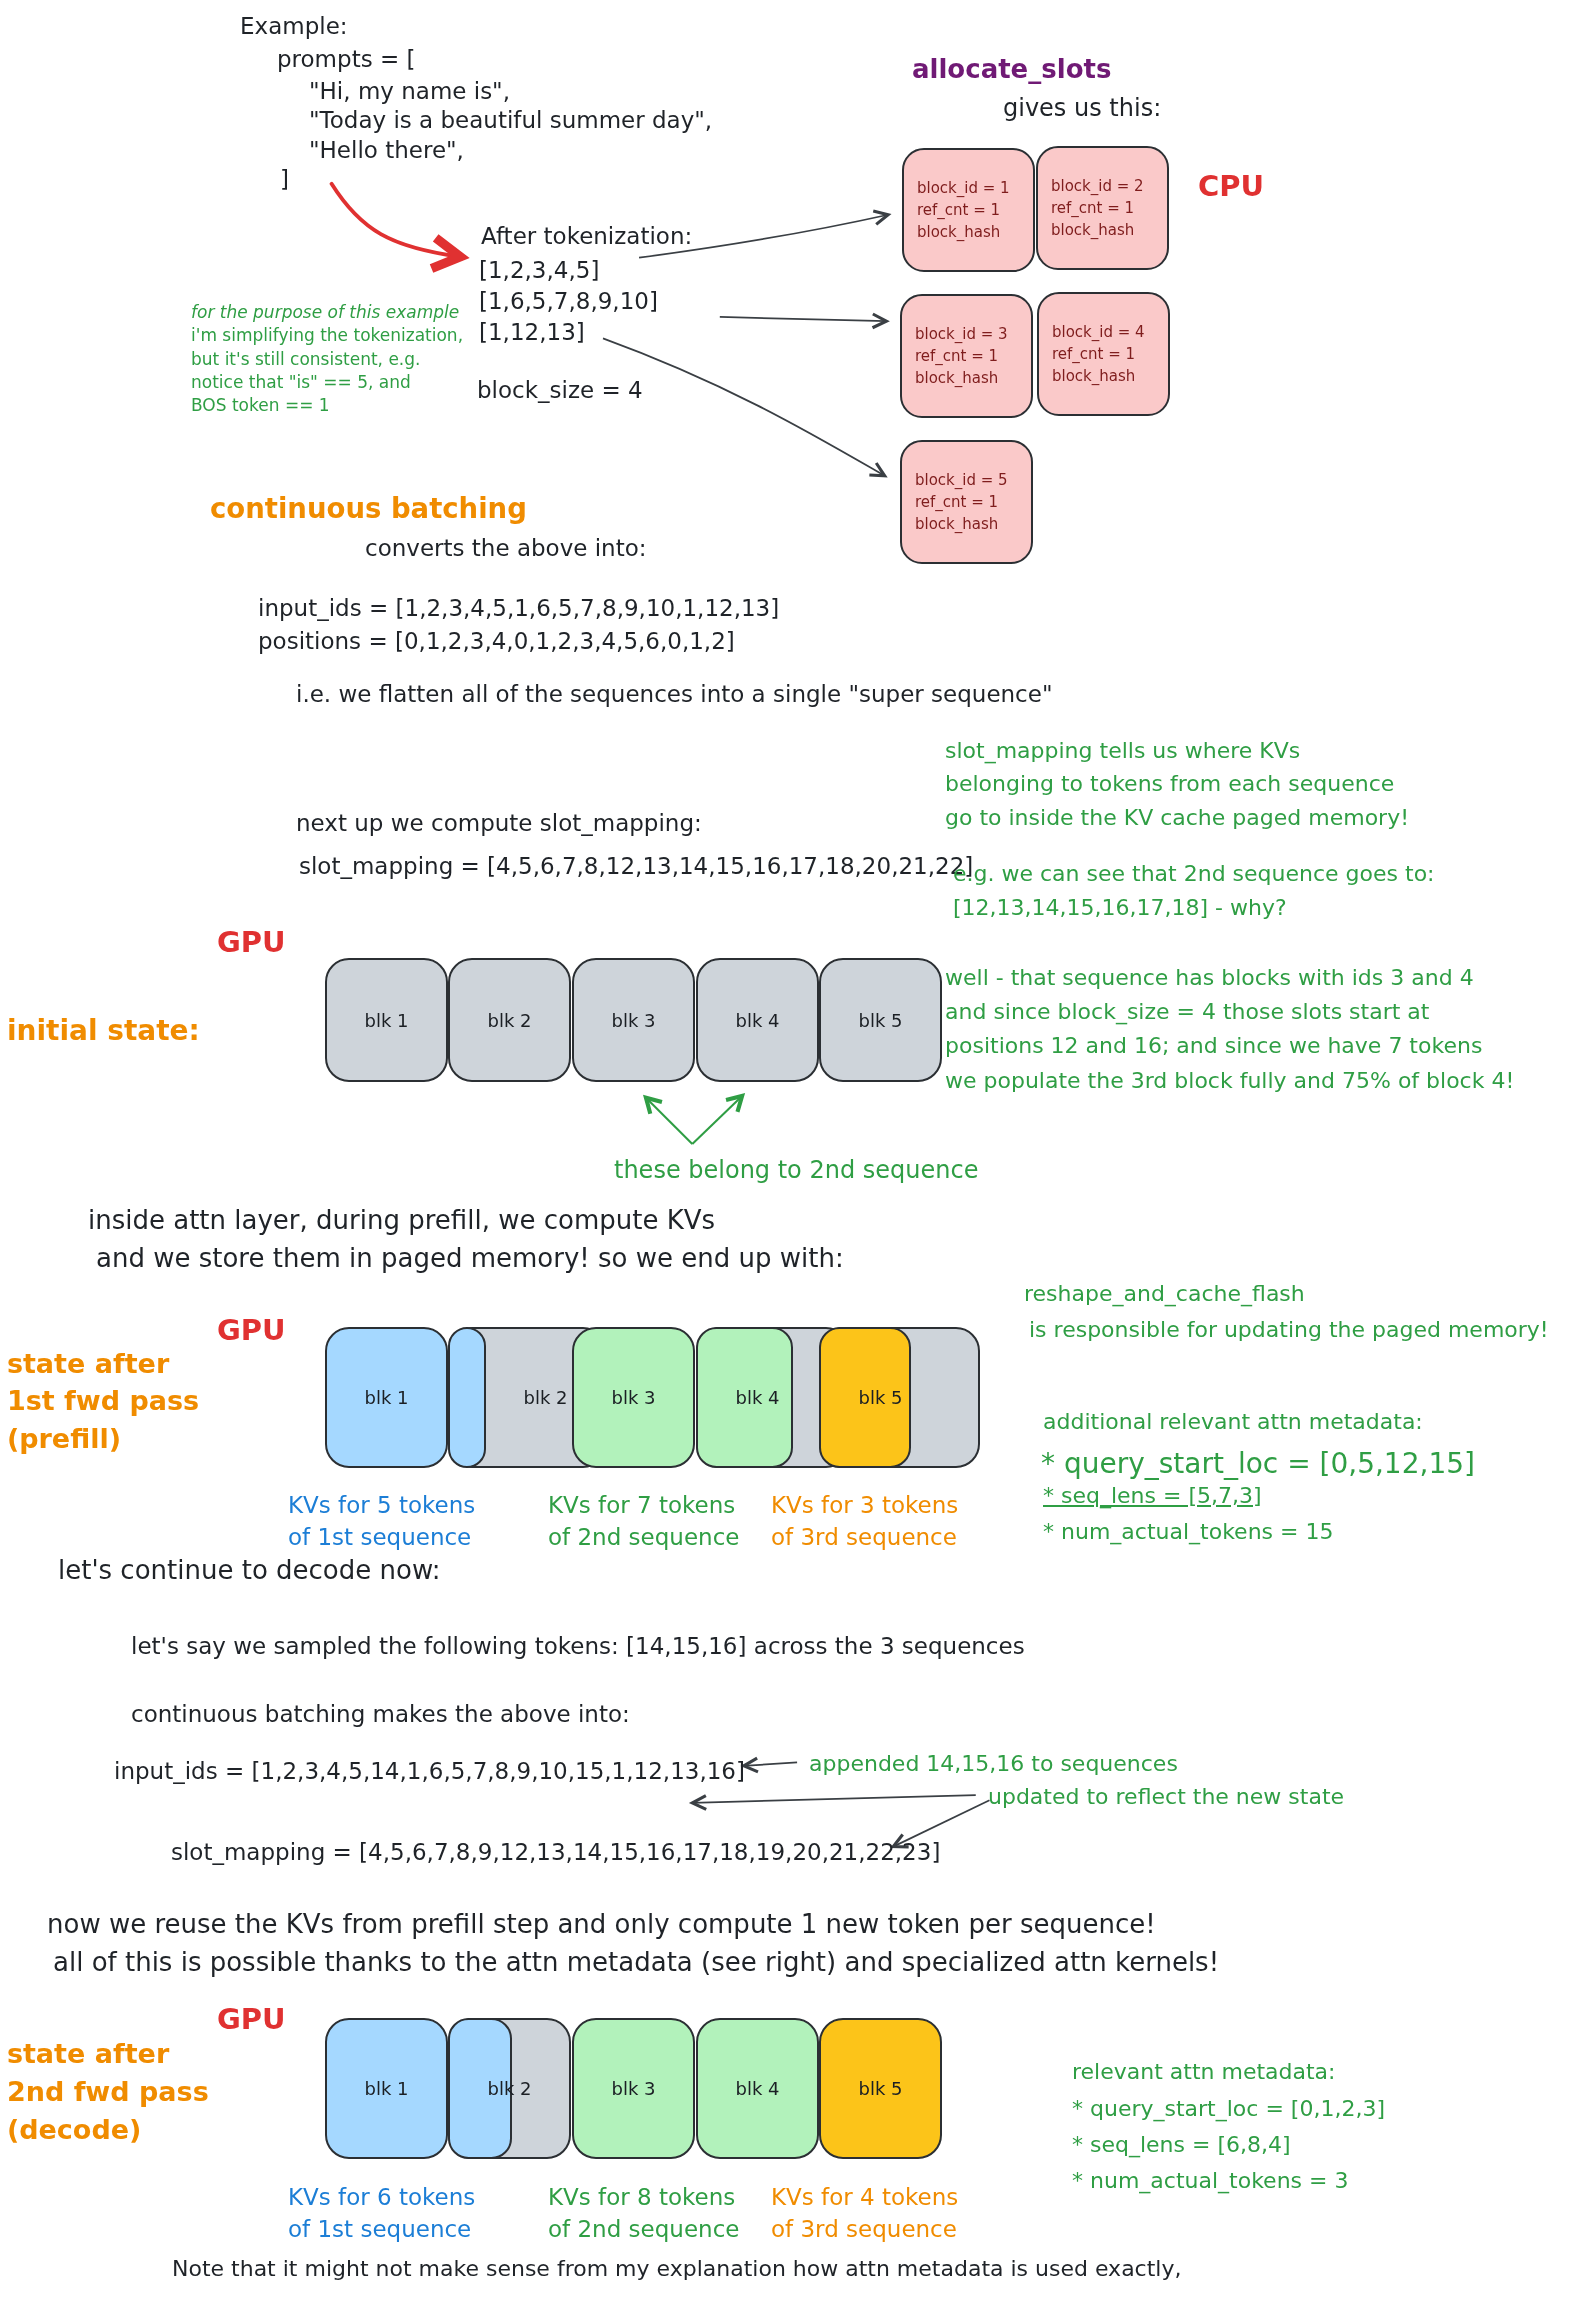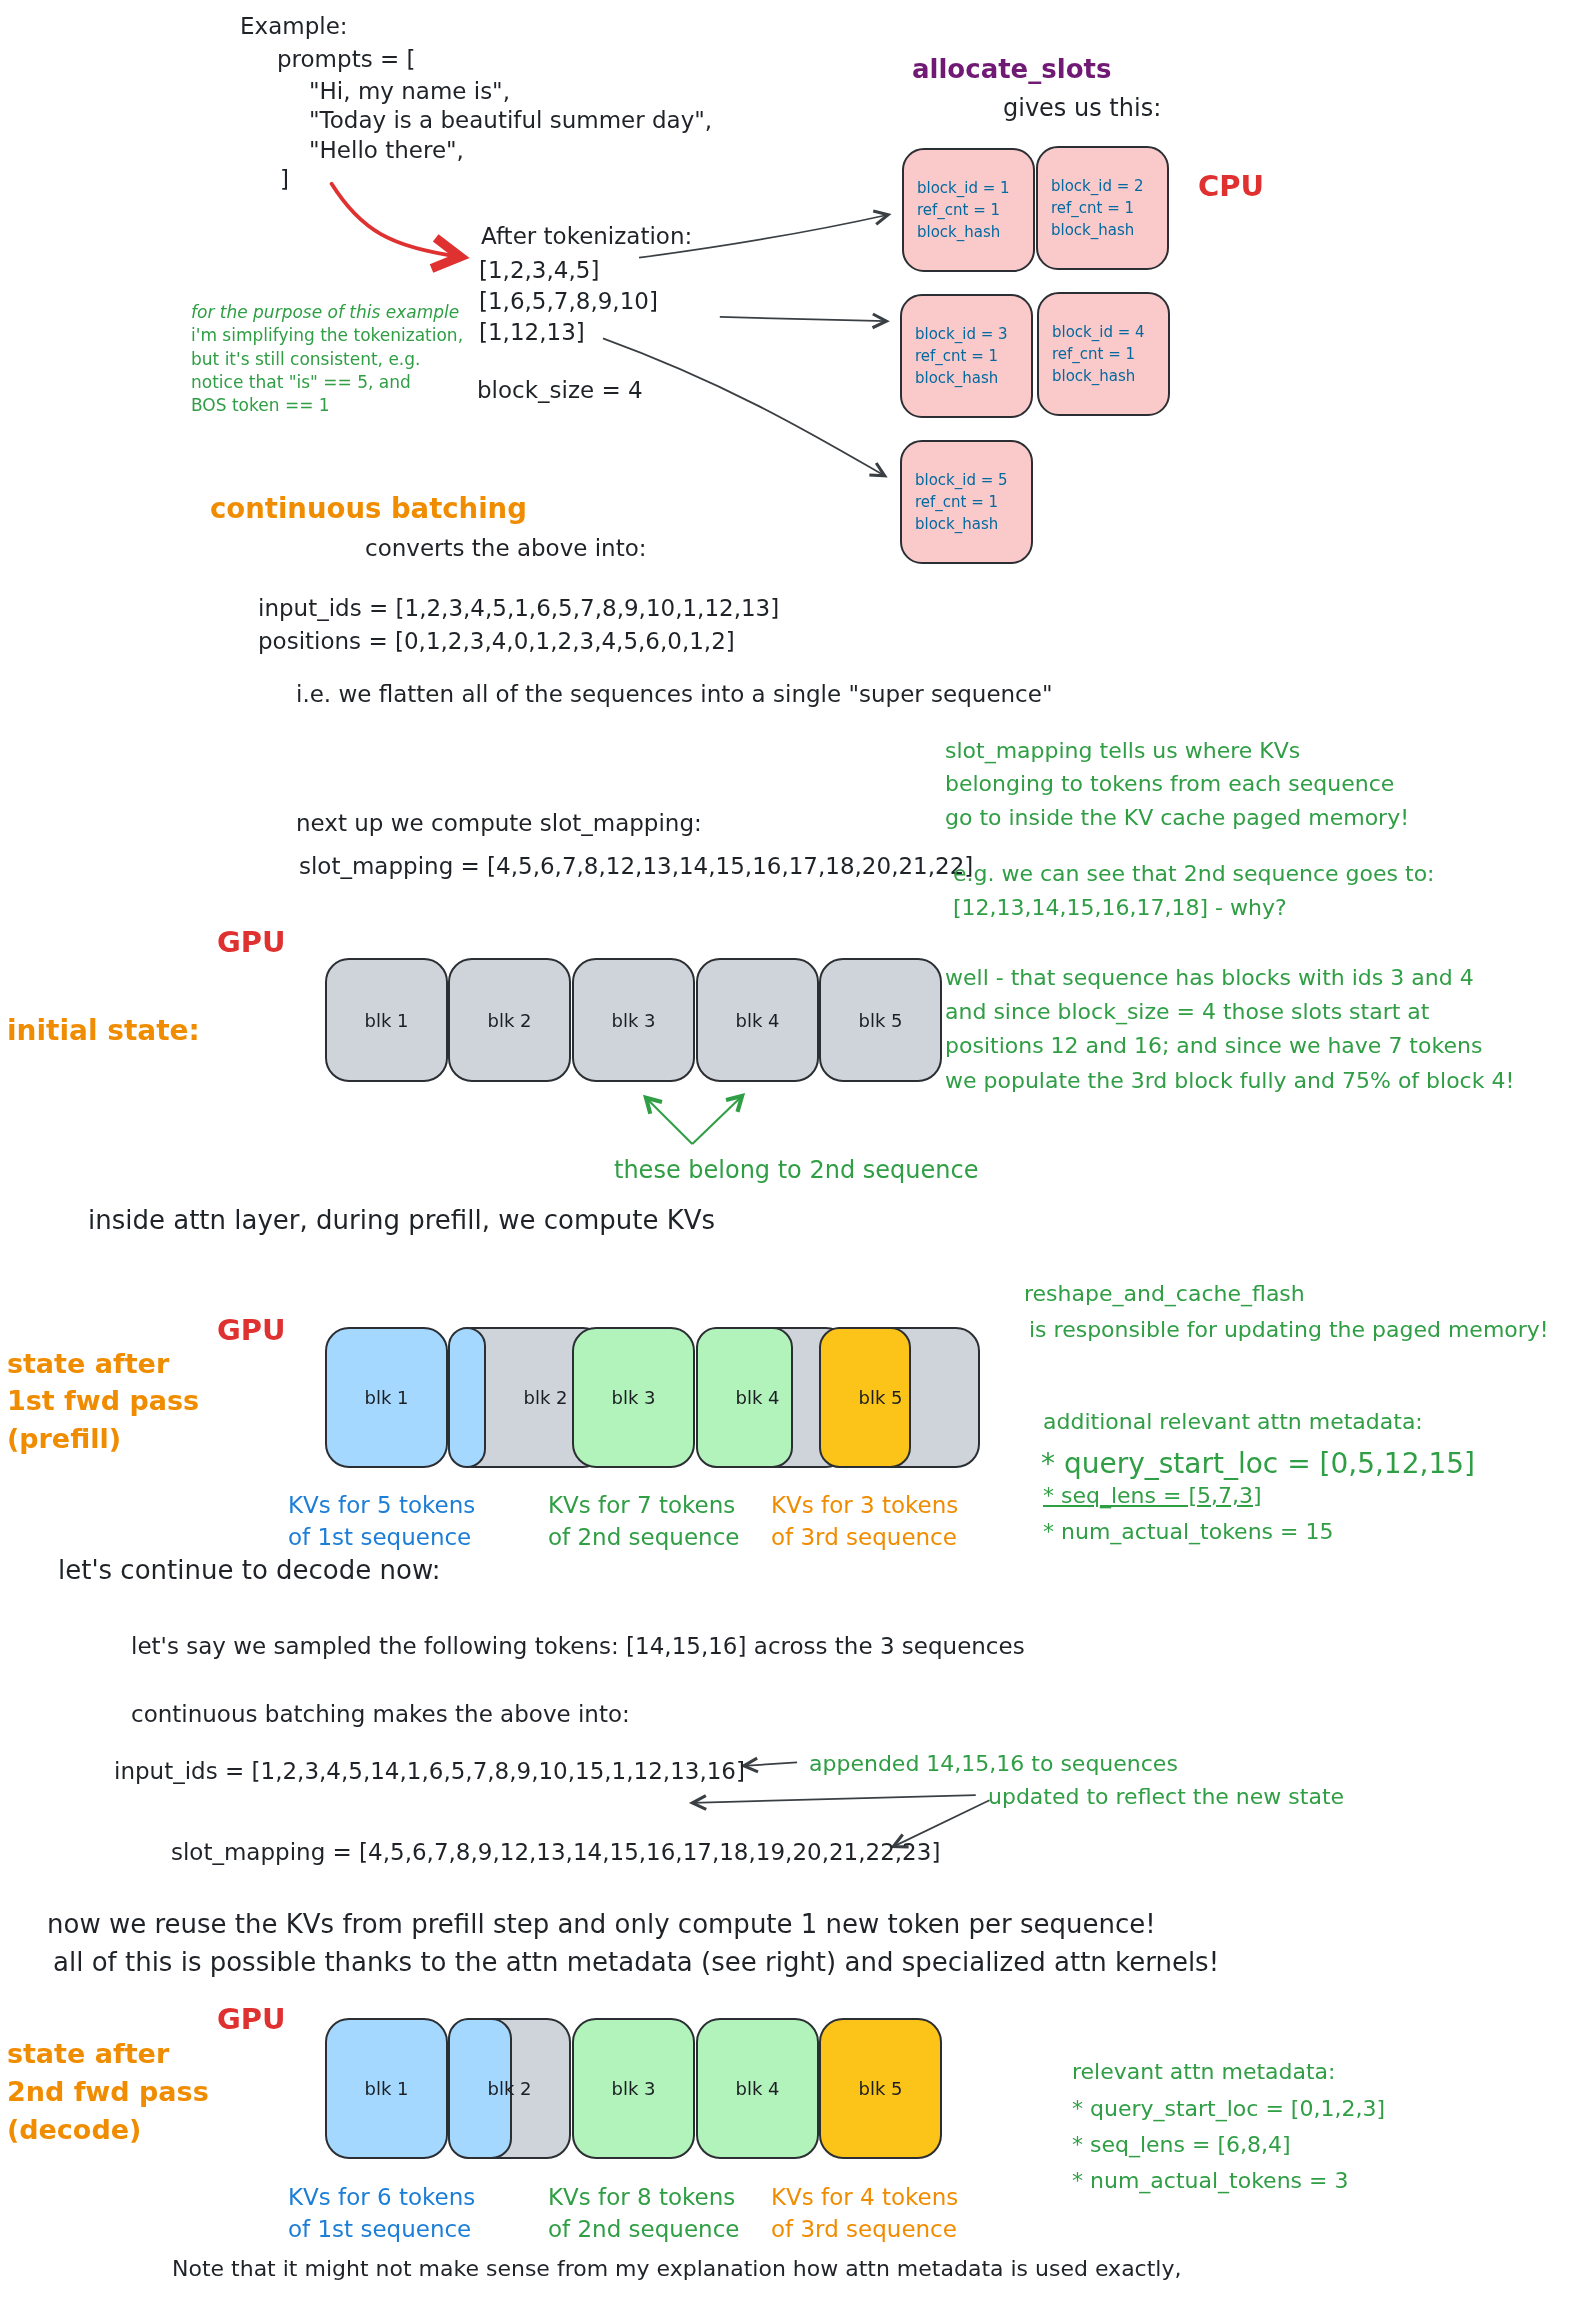--- a/index.html
+++ b/index.html
@@ -7,21 +7,21 @@
           font-family:"DejaVu Sans",sans-serif;color:#1f2328;}
   .t{position:absolute;white-space:pre;line-height:1.25;}
   .orange{color:#f08c00;font-weight:bold;}
   .green{color:#2f9e44;}
   .red{color:#e03131;font-weight:bold;}
   .purple{color:#701a75;font-weight:bold;}
   .bluetxt{color:#1c7ed6;}
   .arrows{position:absolute;left:0;top:0;width:1571px;height:2319px;pointer-events:none;}
   .cpu-block{position:absolute;width:116px;height:120px;background:#fac9c9;border:2.1px solid #2b2f33;
              border-radius:22px;display:flex;flex-direction:column;justify-content:center;
-             padding-left:13px;font-size:15px;line-height:22px;color:#0369a1;}
+             padding-left:13px;font-size:15px;line-height:22px;color:#7f1d1d;}
   .block{position:absolute;border:2.1px solid #2b2f33;border-radius:24px;
          display:flex;align-items:center;justify-content:center;font-size:18px;color:#1b1f24;}
   .gray{background:#ced4da;}
   .bluefill{background:#a5d8ff;}
   .greenfill{background:#b2f2bb;}
   .yellowfill{background:#fcc419;}
   .overlay{position:absolute;top:-2.1px;bottom:-2.1px;left:-2.1px;border:2.1px solid #2b2f33;border-radius:20.6px;z-index:1;}
   .blk-label{position:relative;z-index:2;}
 </style>
 </head>
@@ -135,20 +135,21 @@
     </div>
 
   <div class="t green" style="left:614px;top:1155px;font-size:24px;">these belong to 2nd sequence</div>
 
   <div class="t green" style="left:945px;top:964px;font-size:22px;">well - that sequence has blocks with ids 3 and 4</div>
   <div class="t green" style="left:945px;top:998px;font-size:22px;">and since block_size = 4 those slots start at</div>
   <div class="t green" style="left:945px;top:1032px;font-size:22px;">positions 12 and 16; and since we have 7 tokens</div>
   <div class="t green" style="left:945px;top:1067px;font-size:22px;">we populate the 3rd block fully and 75% of block 4!</div>
 
   <div class="t" style="left:88px;top:1204px;font-size:26px;">inside attn layer, during prefill, we compute KVs</div>
+  <div class="t" style="left:96px;top:1242px;font-size:26px;">and we store them in paged memory! so we end up with:</div>
   <div class="t red" style="left:217px;top:1312px;font-size:29px;">GPU</div>
   <div class="t orange" style="left:6.9px;top:1347px;font-size:27px;">state after</div>
   <div class="t orange" style="left:6.9px;top:1384px;font-size:27px;">1st fwd pass</div>
   <div class="t orange" style="left:6.9px;top:1422px;font-size:27px;">(prefill)</div>
 
   <div class="block bluefill" style="left:325px;top:1327px;width:119px;height:137px;">
       <span class="blk-label">blk 1</span>
     </div>
   <div class="block gray" style="left:448px;top:1327px;width:119px;height:137px;padding-left:36px;">
     <div class="overlay bluefill" style="width:34px;"></div>

